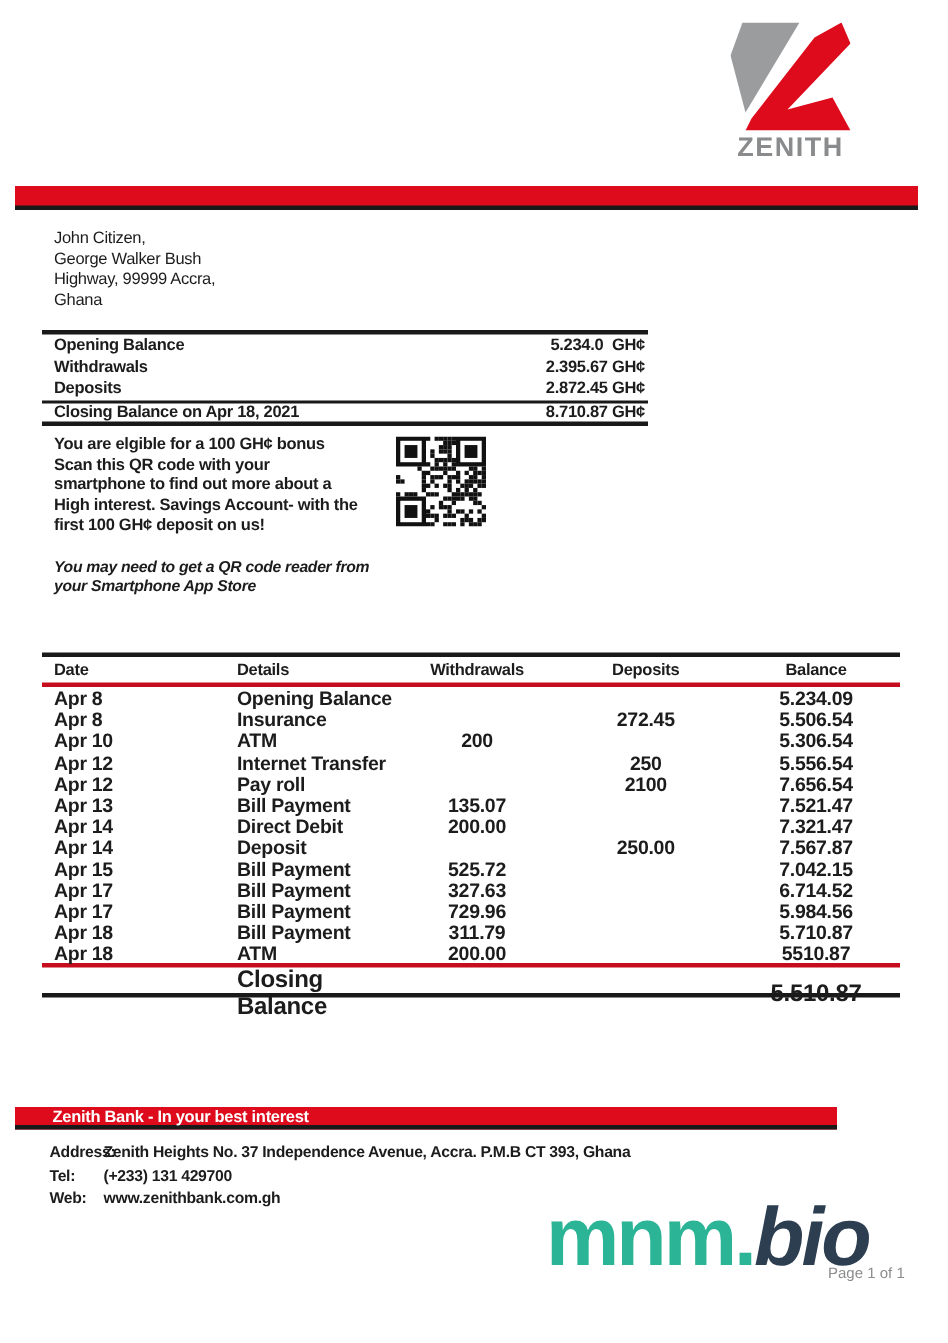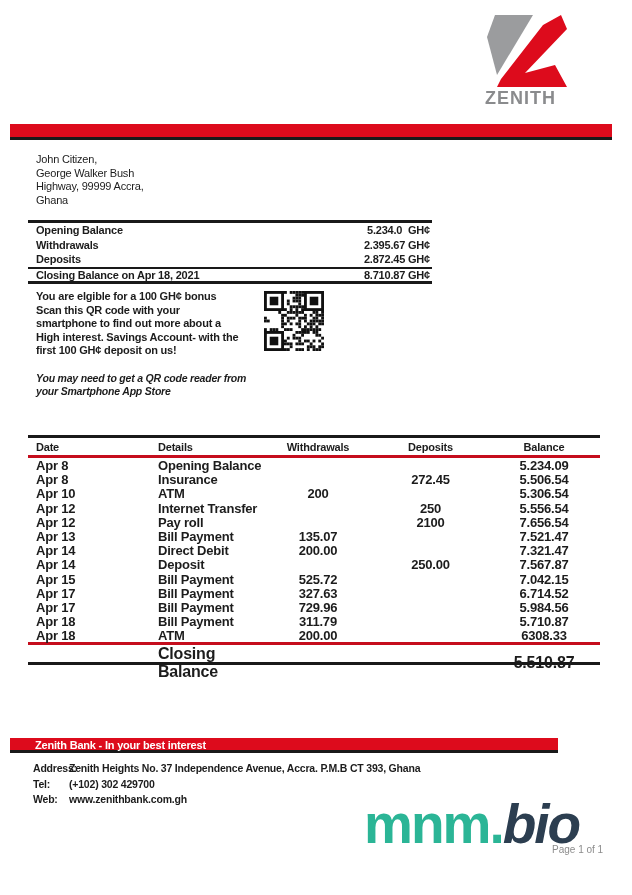--- a/index.html
+++ b/index.html
@@ -3,21 +3,21 @@
 <meta charset="utf-8">
 <style>
   * { margin:0; padding:0; box-sizing:border-box; }
   html,body { background:#fff; }
   body { font-family:"Liberation Sans", sans-serif; color:#1c1c1c; }
   .page {
     position:relative; width:632px; height:895px; background:#ffffff;
     overflow:hidden; letter-spacing:-0.2px;
   }
   
-  .logo { position:absolute; left:485px; top:15px; width:84px; }
+  .logo { position:absolute; left:485px; top:15px; width:84px; text-align:center; }
   .logo svg { display:block; margin:0 auto; }
   .logo-text { font-size:18px; font-weight:700; color:#8a8b8d; letter-spacing:1px; margin-top:1px; }
   
   .redbar-top {
     position:absolute; left:10px; top:124px; width:602px; height:16px;
     background:#dd0b1c; border-bottom:3px solid #191919;
   }
   
   .recipient {
     position:absolute; left:36px; top:153px; font-size:11px; font-weight:400;
@@ -369,21 +369,21 @@
             <div class="cell-l">Bill Payment</div>
             <div class="cell-c">311.79</div>
             <div class="cell-c"></div>
             <div class="cell-c">5.710.87</div>
           </div>
           <div class="tx-grid tx-row">
             <div class="cell-l">Apr 18</div>
             <div class="cell-l">ATM</div>
             <div class="cell-c">200.00</div>
             <div class="cell-c"></div>
-            <div class="cell-c">6308.33</div>
+            <div class="cell-c">5510.87</div>
           </div>
         </div>
       <div class="tx-divider-red"></div>
       <div class="tx-grid tx-closing">
         <div class="cell-l"></div>
         <div class="cell-l">Closing Balance</div>
         <div class="cell-c"></div>
         <div class="cell-c"></div>
         <div class="cell-c">5.510.87</div>
       </div>
@@ -391,21 +391,21 @@
   </div>
 
   <div class="footer-bar">Zenith Bank - In your best interest</div>
   <div class="footer-info" id="footer-rows">
       <div class="footer-info-row">
         <div class="lbl">Address:</div>
         <div>Zenith Heights No. 37 Independence Avenue, Accra. P.M.B CT 393, Ghana</div>
       </div>
       <div class="footer-info-row">
         <div class="lbl">Tel:</div>
-        <div>(+102) 302 429700</div>
+        <div>(+233) 131 429700</div>
       </div>
       <div class="footer-info-row">
         <div class="lbl">Web:</div>
         <div>www.zenithbank.com.gh</div>
       </div>
     </div>
 
   <div class="watermark">
     <span class="wm-1">mnm.</span><span class="wm-2">bio</span>
   </div>

